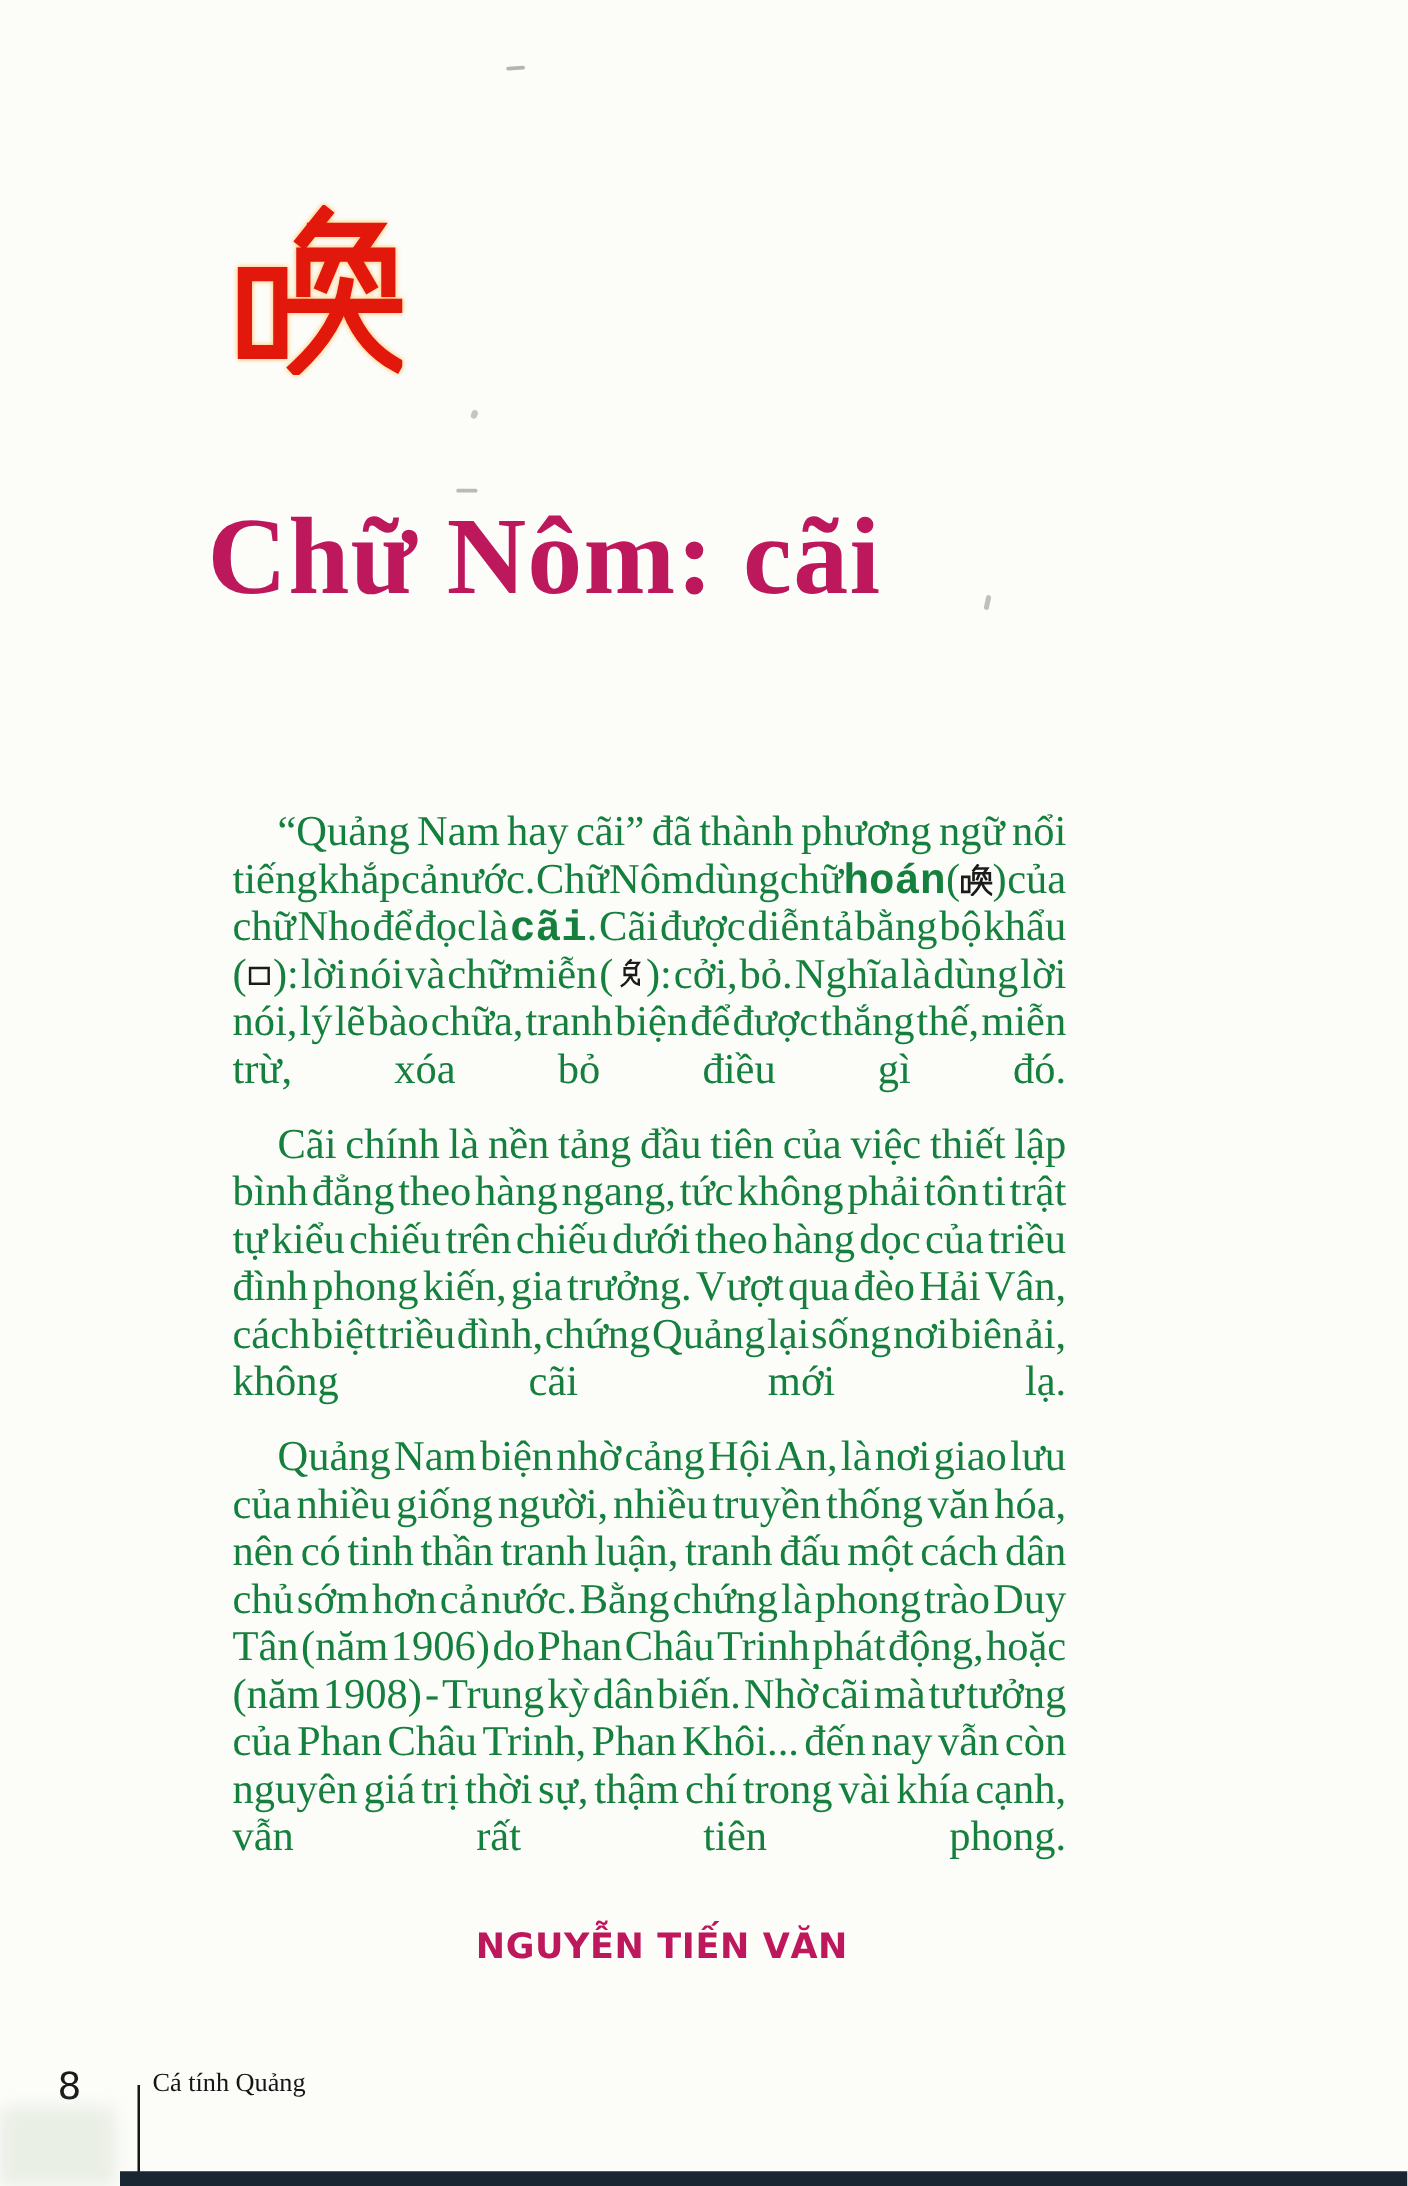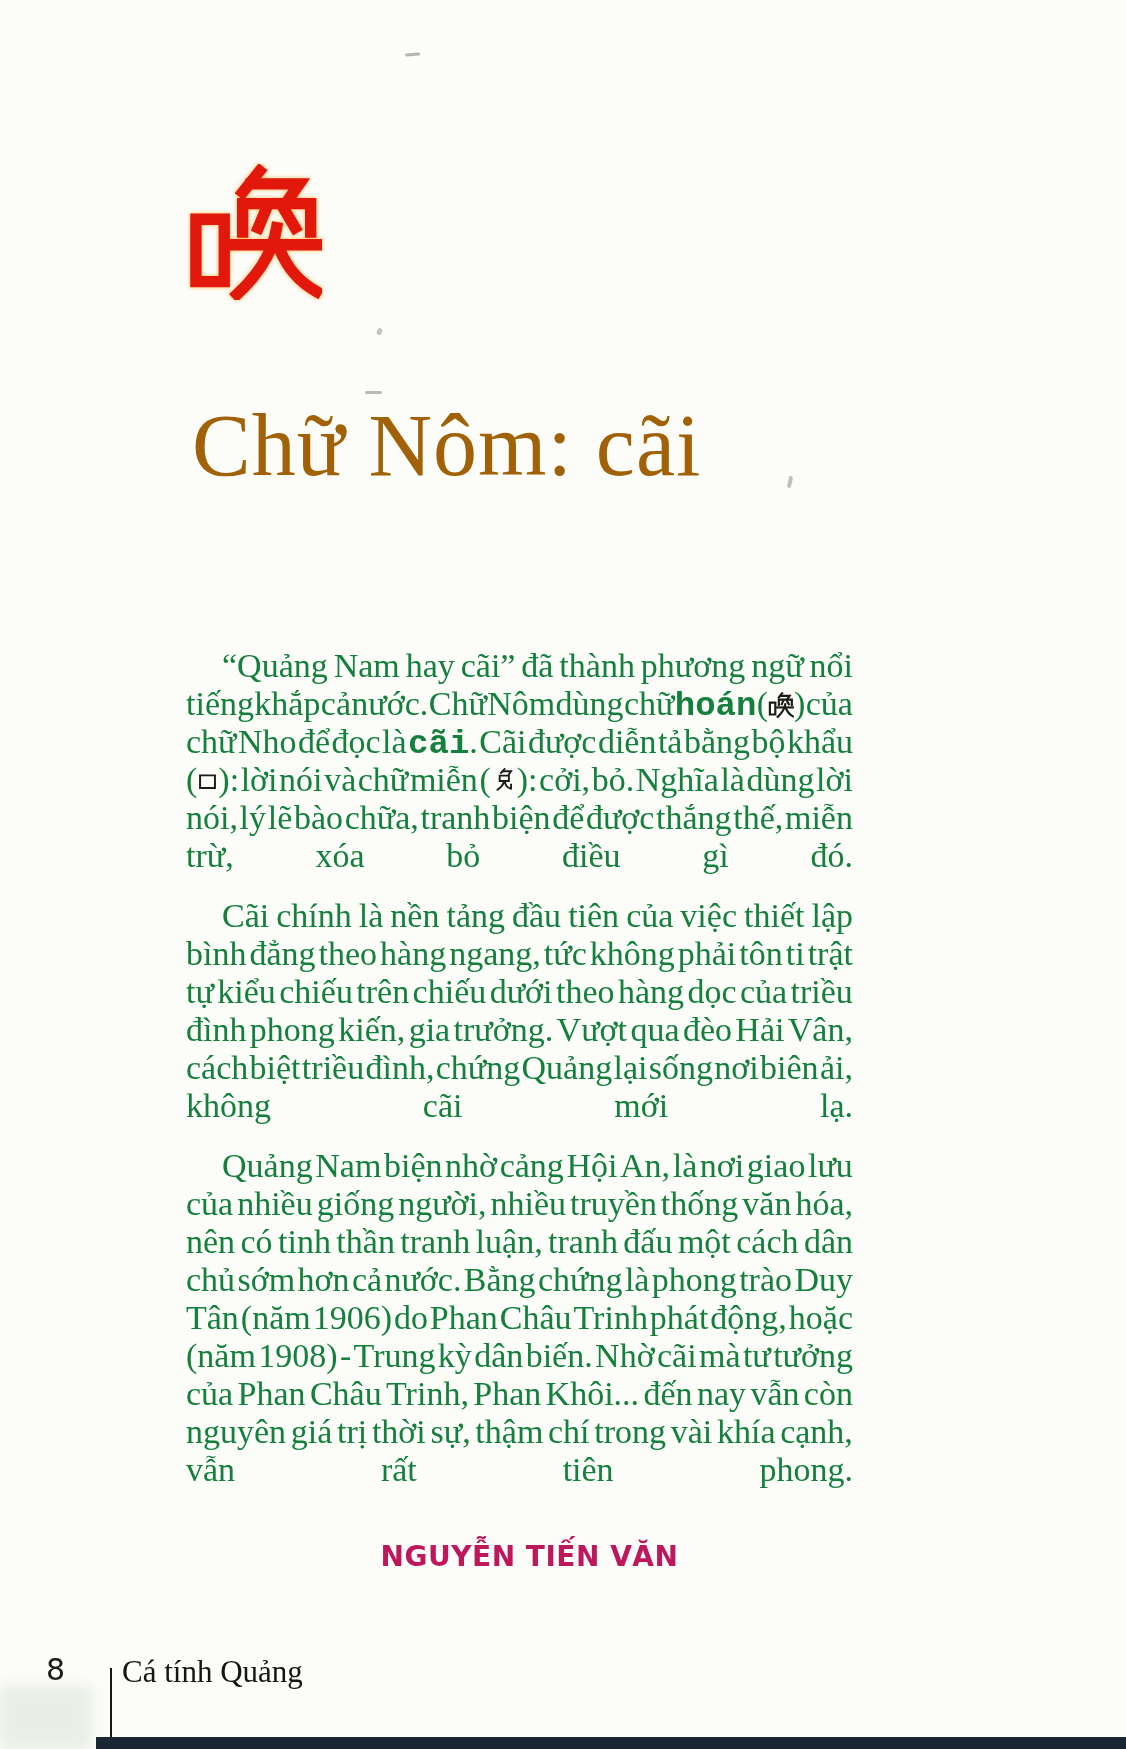--- a/index.html
+++ b/index.html
@@ -6,22 +6,22 @@
   body{width:1126px;height:1749px;background:#fcfcf9;position:relative;overflow:hidden;
        font-family:"Liberation Serif", serif;color:#1c1c1c;}
   .page{position:absolute;inset:0;}
 
   
   .red-glyph{position:absolute;left:186px;top:164px;width:136px;height:136px;color:#e2180c;
              filter:drop-shadow(0 0 2px rgba(255,160,20,.75));}
   .red-glyph svg{width:100%;height:100%;}
 
   
-  .title{position:absolute;left:192px;top:398px;width:700px;font-size:88px;line-height:1.1;
-         font-family:"Liberation Serif", serif;color:#a16207;letter-spacing:1px;}
+  .title{position:absolute;left:166px;top:398px;width:700px;font-size:88px;line-height:1.1;
+         font-family:"Liberation Serif", serif;color:#be185d;letter-spacing:1px;font-weight:bold;}
 
   
   .body-text{position:absolute;left:186px;top:647px;width:667px;font-size:34px;color:#15803d;}
   .para{margin-bottom:22px;}
   .line{display:flex;justify-content:space-between;align-items:baseline;height:38px;overflow:visible;}
   .line.first{padding-left:36px;}
   .line.plast{justify-content:space-between;gap:.27em;}
   .tok{white-space:pre;flex-shrink:0;}
   b{font-weight:700;font-family:Liberation Mono, monospace;}
   .cjk{width:26px;height:26px;vertical-align:-3px;color:#1b1b1b;}
@@ -29,21 +29,21 @@
 
   
   .author{position:absolute;left:196px;top:1540px;width:667px;text-align:center;
           font-family:"DejaVu Sans", sans-serif;font-weight:700;font-size:28px;color:#be185d;
           letter-spacing:.5px;}
 
   
   .page-number{position:absolute;left:46px;top:1652px;font-family:"DejaVu Sans", sans-serif;
                font-size:30px;color:#1a1a1a;}
   .footer-rule{position:absolute;left:110px;top:1668px;width:2px;height:81px;background:#15151a;}
-  .footer-title{position:absolute;left:122px;top:1654px;font-size:31px;color:#151515;}
+  .footer-title{position:absolute;left:122px;top:1654px;font-size:21px;color:#151515;}
 
   
   .bottom-bar{position:absolute;left:96px;top:1737px;width:1030px;height:12px;background:#1b2633;}
   .corner-smudge{position:absolute;left:0;top:1686px;width:92px;height:63px;
                  background:rgba(188,204,178,.28);filter:blur(7px);}
 
   
   .artifact{position:absolute;background:#8d8d8d;border-radius:2px;}
   .a1{left:405px;top:53px;width:15px;height:3px;transform:rotate(-4deg);opacity:.65;}
   .a2{left:365px;top:391px;width:17px;height:3px;opacity:.6;}

